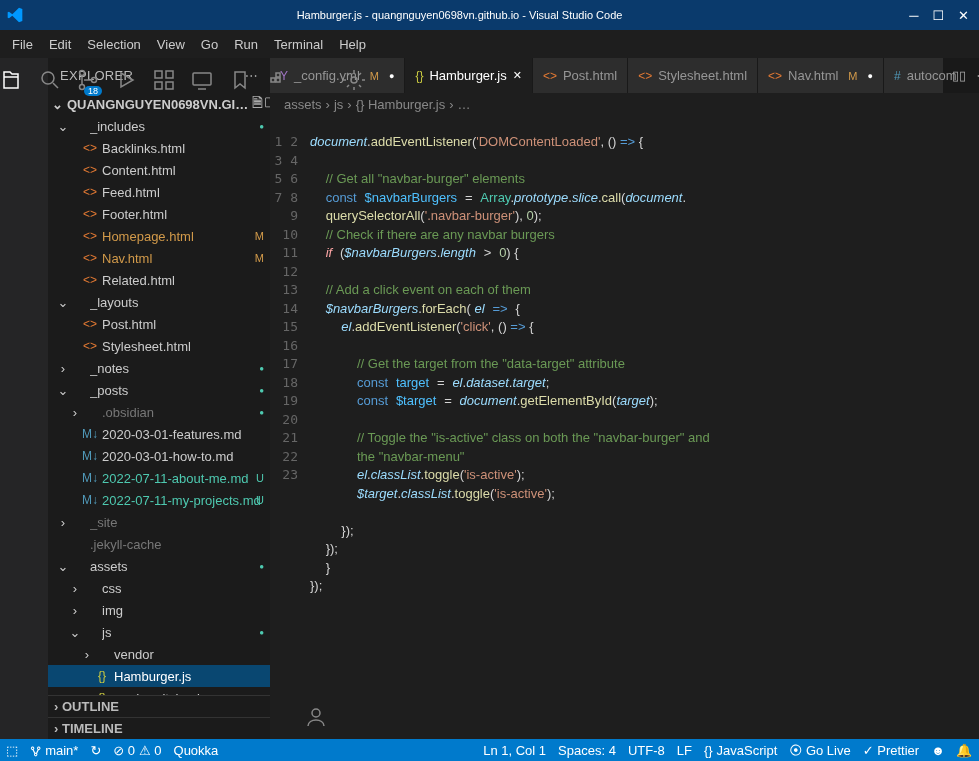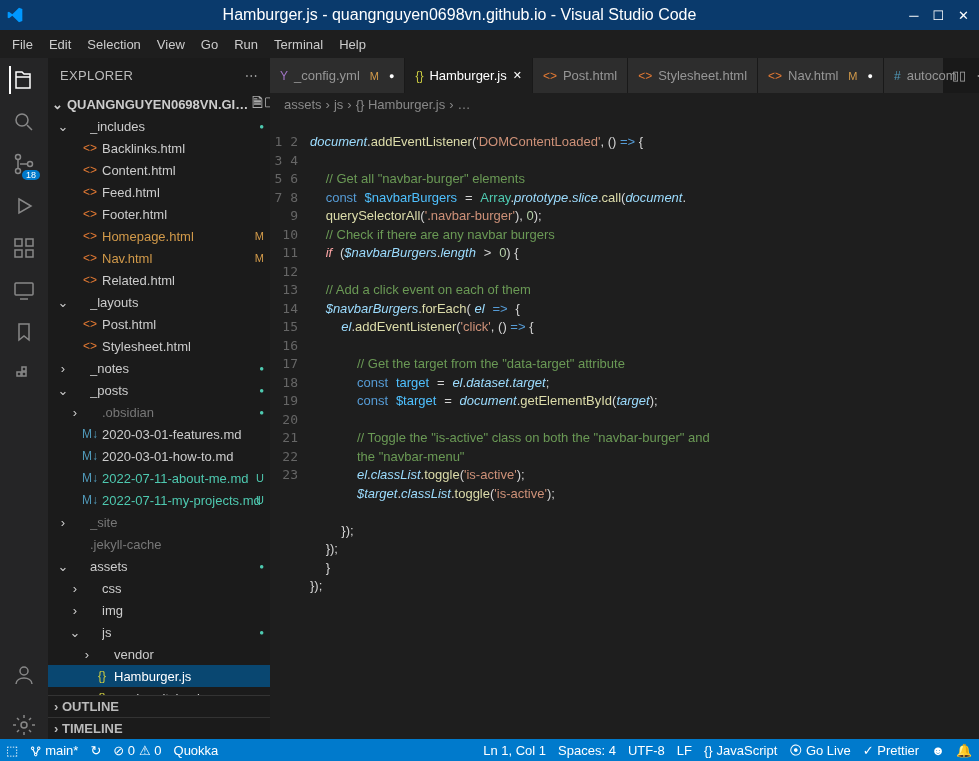--- a/index.html
+++ b/index.html
@@ -1,25 +1,25 @@
 <!DOCTYPE html>
 <html><head>
 <meta charset="utf-8">
 <style>
 * { margin:0; padding:0; box-sizing:border-box; font-family:"Segoe UI",Arial,sans-serif; font-size:13px; }
 body { width:979px; height:761px; background:#0a1a2f; overflow:hidden; color:#ccc; display:flex; flex-direction:column; }
 .titlebar { height:30px; background:#0a3a6c; display:flex; align-items:center; color:#fff; }
 .titlebar .icon { width:30px; display:flex; justify-content:center; align-items:center; }
-.titlebar .title { flex:1; text-align:center; font-size:16px; }
+.titlebar .title { flex:1; text-align:center; font-size:11px; }
 .titlebar .wc { width:90px; display:flex; justify-content:flex-end; gap:14px; padding-right:10px; }
 .titlebar .wc span { cursor:pointer; }
 .menubar { height:28px; background:#1e1e1e; display:flex; align-items:center; padding:8px 4px; color:#ccc; font-size:13px; }
 .menubar span { padding:0 8px; cursor:pointer; }
 .main { flex:1; display:flex; min-height:0; }
-.activity { width:48px; background:#252526; display:flex; flex-direction:column; align-items:center; padding-top:8px; gap:14px; }
+.activity { width:48px; background:#252526; display:flex; flex-direction:row; padding-top:8px; gap:14px; }
 .activity .ai { width:28px; height:28px; display:flex; align-items:center; justify-content:center; color:#888; cursor:pointer; position:relative; }
 .activity .ai.active { color:#fff; border-left:2px solid #fff; margin-left:-2px; }
 .activity .bottom { margin-top:auto; margin-bottom:8px; }
 .badge-scm { position:absolute; bottom:-2px; right:-2px; background:#007acc; color:#fff; border-radius:8px; font-size:9px; padding:0 4px; }
 .sidebar { width:222px; background:#1b1b1b; display:flex; flex-direction:column; min-height:0; }
 .sidebar-hdr { height:35px; display:flex; align-items:center; justify-content:space-between; padding:0 12px; color:#bbb; font-size:11px; letter-spacing:.3px; }
 .sidebar-hdr .dots { cursor:pointer; }
 .folder-hdr { height:22px; display:flex; align-items:center; padding:0 4px; color:#ccc; font-size:11px; font-weight:bold; gap:4px; }
 .folder-hdr .actions { margin-left:auto; display:flex; gap:2px; color:#aaa; }
 .tree { flex:1; overflow:auto; font-size:13px; }

